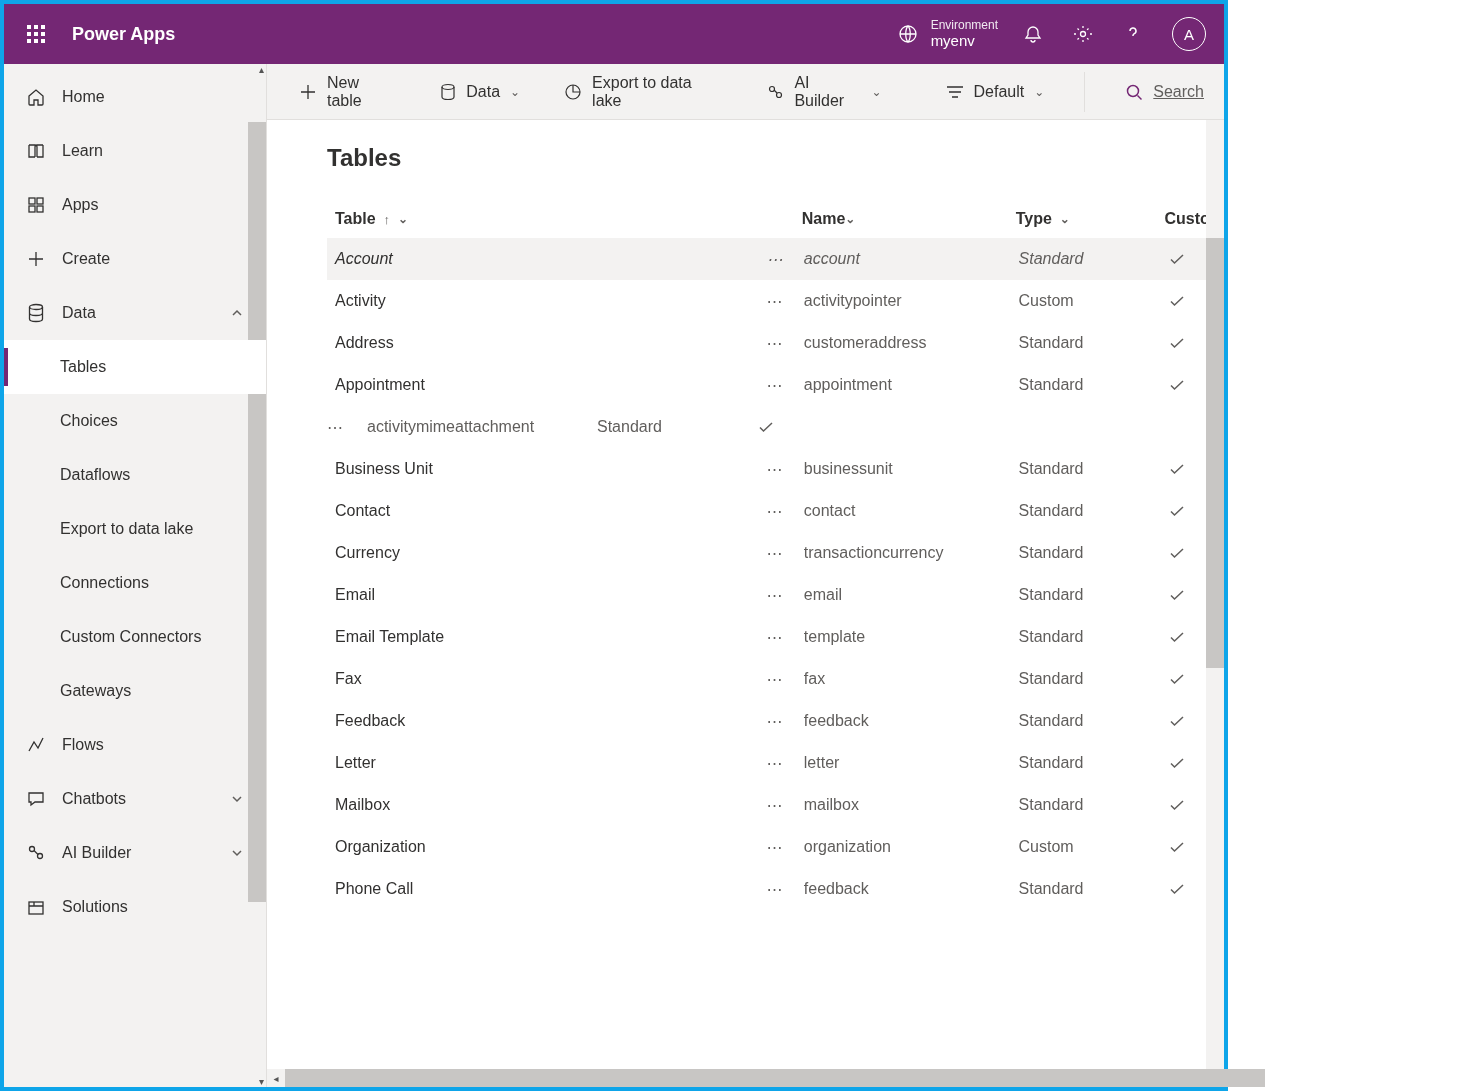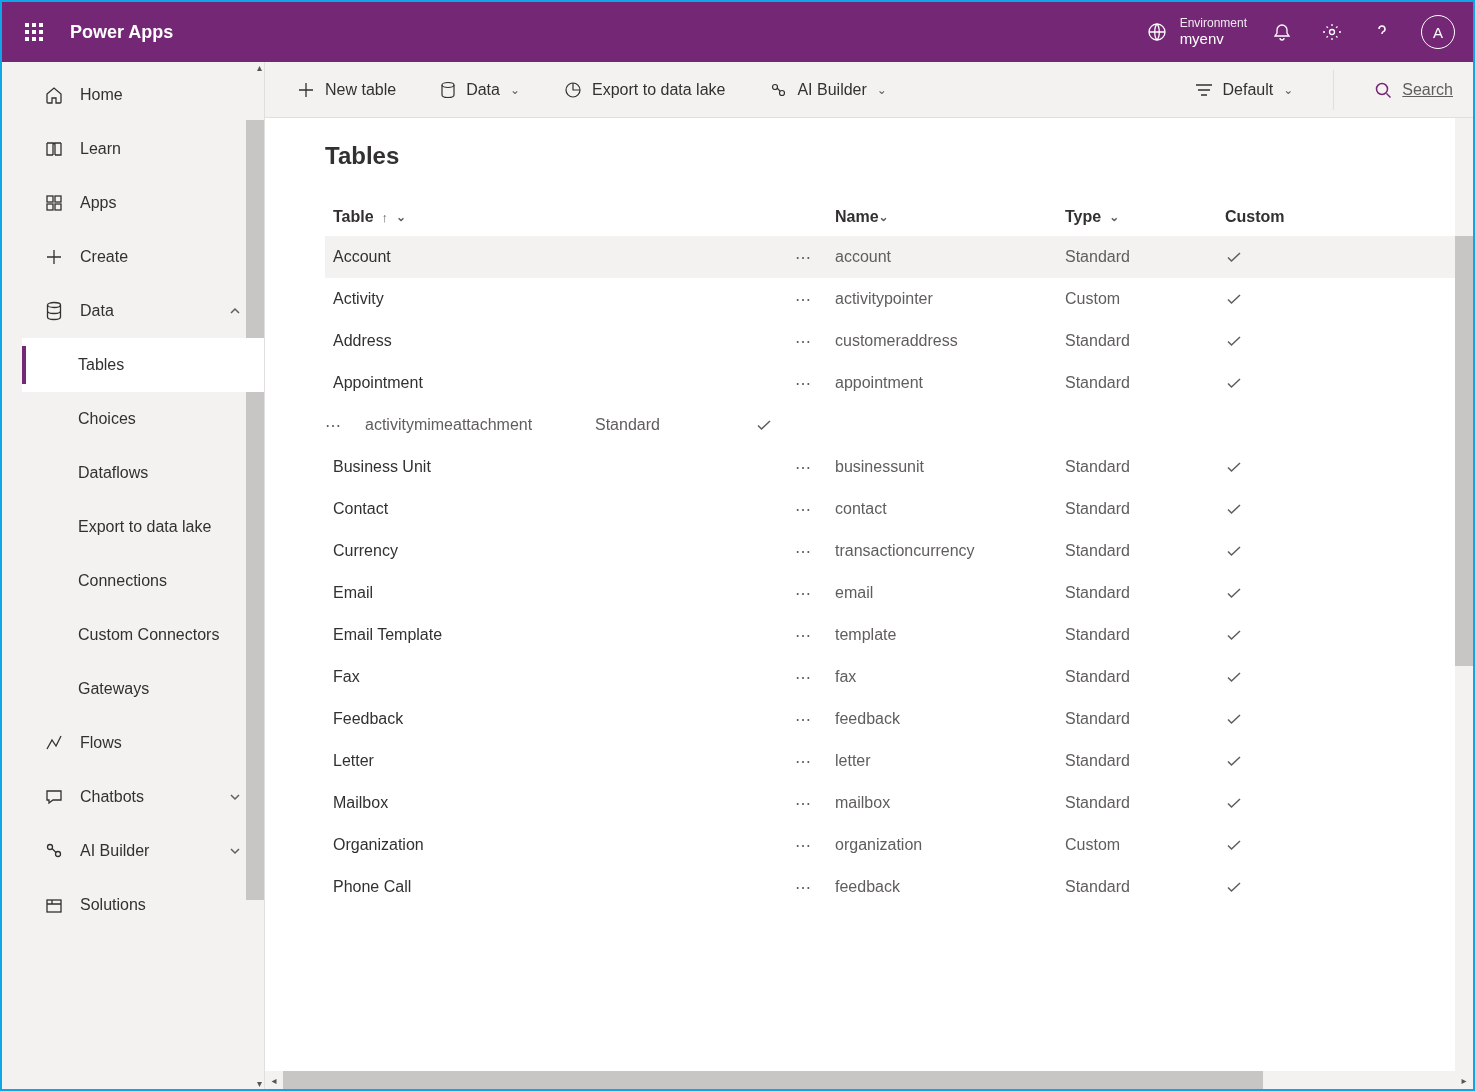--- a/index.html
+++ b/index.html
@@ -1,17 +1,17 @@
 <!DOCTYPE html>
 <html><head>
 <meta charset="utf-8">
 <style>
 * { box-sizing: border-box; margin: 0; padding: 0; }
 body { font-family: "Segoe UI", Arial, sans-serif; font-size: 14px; color: #323130; background: #fff; overflow: hidden; }
-.app { width: 1475px; height: 1091px; border: 2px solid #0ea5e9; display: flex; flex-direction: column; position: relative; }
+.app { width: 1228px; height: 1091px; border: 4px solid #0ea5e9; display: flex; flex-direction: column; position: relative; }
 
 
 .header { height: 60px; background: #742774; color: #fff; display: flex; align-items: center; padding: 0 12px; }
 .waffle { width: 40px; height: 40px; display: flex; align-items: center; justify-content: center; cursor: pointer; }
 .waffle-grid { display: grid; grid-template-columns: repeat(3,4px); grid-template-rows: repeat(3,4px); gap: 3px; }
 .waffle-grid span { background: #fff; width: 4px; height: 4px; }
 .brand { font-size: 18px; font-weight: 600; margin-left: 16px; }
 .header-spacer { flex: 1; }
 .env { display: flex; align-items: center; gap: 12px; margin-right: 24px; }
 .env-text { display: flex; flex-direction: column; line-height: 1.2; }
@@ -24,21 +24,21 @@
 
 .body { flex: 1; display: flex; min-height: 0; background: #f3f2f1; }
 
 
 .sidebar { width: 263px; background: #f3f2f1; border-right: 1px solid #e1dfdd; display: flex; flex-direction: column; position: relative; }
 .side-scrolltrack { position: absolute; right: 0; top: 0; width: 18px; height: 100%; background: #f3f2f1; }
 .side-up { position: absolute; top: 0; right: 2px; font-size: 10px; color: #555; }
 .side-down { position: absolute; bottom: 0; right: 2px; font-size: 10px; color: #555; }
 .side-thumb { position: absolute; top: 58px; right: 0; width: 18px; height: 780px; background: #c8c6c4; }
 .nav { padding-top: 6px; }
-.nav-item { height: 54px; display: flex; align-items: center; gap: 16px; padding: 0 22px; cursor: pointer; color: #323130; font-size: 16px; margin-left: 20px; }
+.nav-item { height: 54px; display: flex; align-items: center; gap: 16px; padding: 0 22px; cursor: pointer; color: #323130; font-size: 16px; }
 .nav-item.sub { padding-left: 56px; }
 .nav-item.active { background: #fff; position: relative; }
 .nav-item.active::before { content: ""; position: absolute; left: 0; top: 8px; bottom: 8px; width: 4px; background: #742774; }
 .nav-icon { width: 20px; height: 20px; display: flex; align-items: center; justify-content: center; flex-shrink: 0; }
 .nav-chevron { margin-left: auto; color: #605e5c; }
 
 
 .main { flex: 1; display: flex; flex-direction: column; min-width: 0; background: #fff; position: relative; }
 .cmdbar { height: 56px; background: #f3f2f1; border-bottom: 1px solid #e1dfdd; display: flex; align-items: center; padding: 0 20px; gap: 20px; }
 .cmd { display: flex; align-items: center; gap: 10px; padding: 0 12px; height: 40px; font-size: 16px; color: #323130; cursor: pointer; }
@@ -52,21 +52,21 @@
 .thead { display: flex; padding: 10px 0; color: #323130; font-weight: 600; font-size: 16px; }
 .col-table { width: 470px; padding-left: 8px; display: flex; align-items: center; gap: 8px; }
 .col-more { width: 40px; }
 .col-name { width: 230px; display: flex; align-items: center; gap: 0; }
 .col-type { width: 160px; display: flex; align-items: center; gap: 8px; }
 .col-cust { width: 60px; display: flex; align-items: center; }
 .sort-arrow { color: #605e5c; font-size: 13px; }
 .col-chev { color: #605e5c; font-size: 12px; }
 
 .trow { display: flex; align-items: center; height: 42px; font-size: 16px; }
-.trow:hover, .trow.hover { background: #f3f2f1; }
+.trow:hover, .trow.hover { background: #f3f2f1; font-style: italic; }
 .trow .col-table { color: #323130; }
 .trow .col-name, .trow .col-type { color: #605e5c; }
 .more-dots { color: #605e5c; cursor: pointer; letter-spacing: 2px; }
 .check { color: #605e5c; }
 
 
 .hscroll { position: absolute; left: 263px; right: 0; bottom: 0; height: 18px; background: #f3f2f1; display: flex; align-items: center; }
 .hscroll .harrow { width: 18px; text-align: center; font-size: 10px; color: #555; }
 .hscroll .htrack { flex: 1; height: 18px; background: #f3f2f1; position: relative; }
 .hscroll .hthumb { position: absolute; left: 0; top: 0; height: 18px; width: 980px; background: #c8c6c4; }

